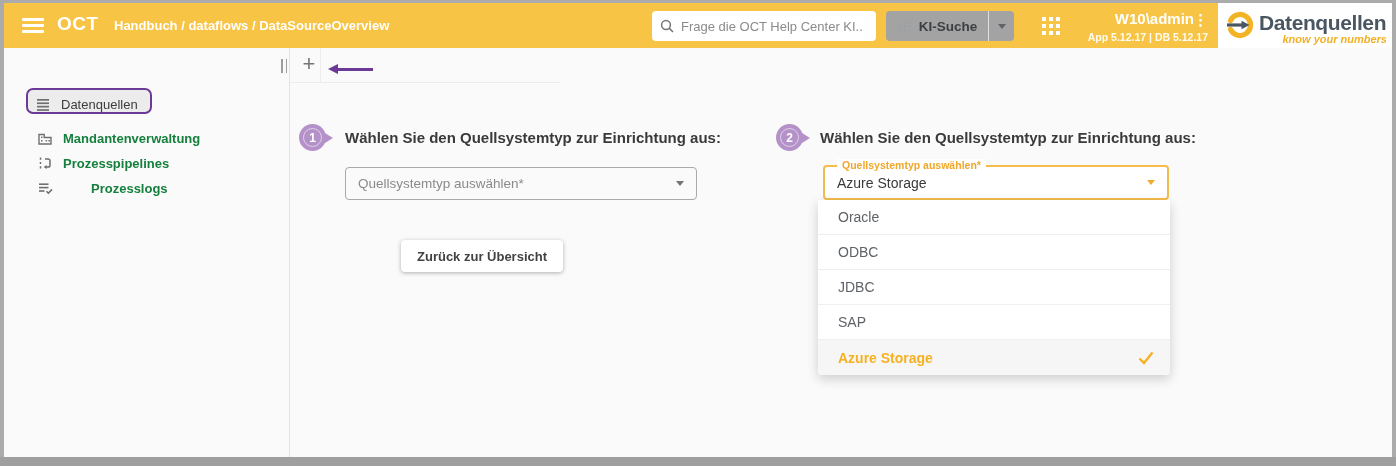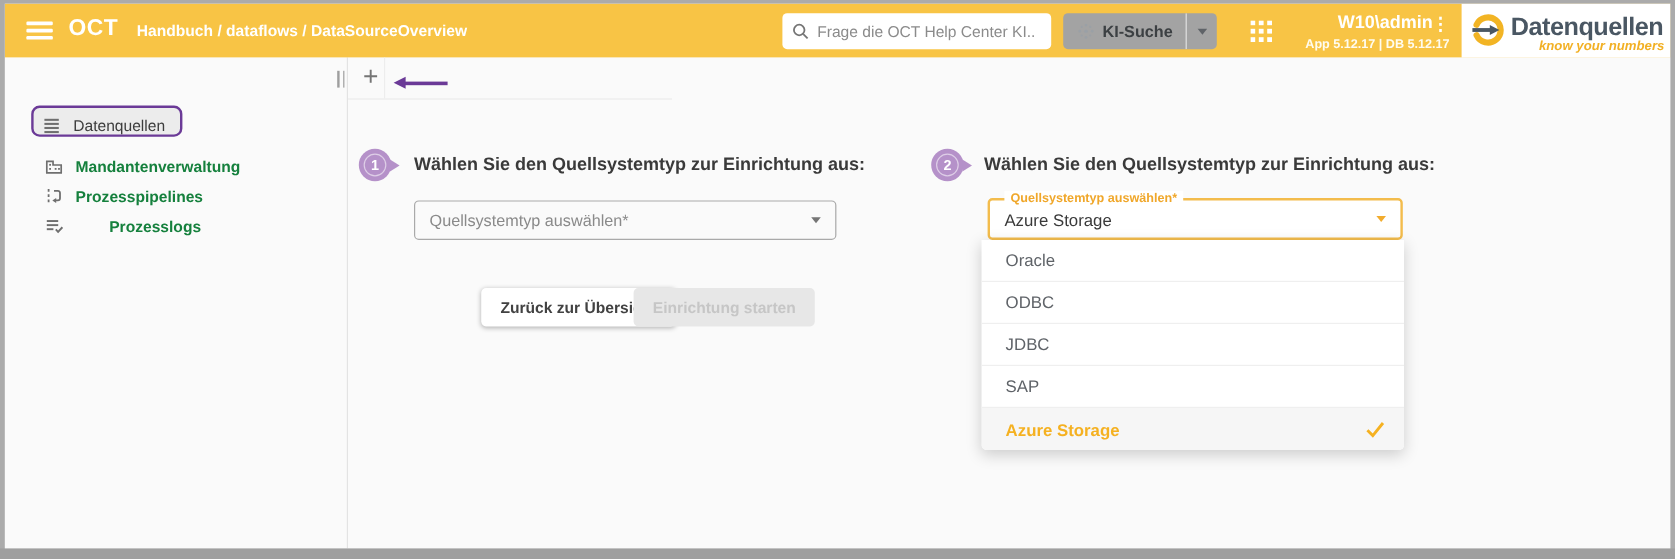--- a/index.html
+++ b/index.html
@@ -244,21 +244,20 @@
         <span class="tip"></span>
     </div>
     <div class="step-heading" style="left:55px; top:81px;">Wählen Sie den Quellsystemtyp zur Einrichtung aus:</div>
 
     <div class="select-plain">
       <span class="ph">Quellsystemtyp auswählen*</span>
       <span class="caret-down"></span>
     </div>
 
     <button class="btn-back">Zurück zur Übersicht</button>
-    <button class="btn-start">Einrichtung starten</button>
 
     <div class="step-badge" style="left:486px; top:76px;">
       <div class="circle">
           <span class="num">2</span>
         </div>
         <span class="tip"></span>
     </div>
     <div class="step-heading" style="left:530px; top:81px;">Wählen Sie den Quellsystemtyp zur Einrichtung aus:</div>
 
     <div class="select-outlined">

